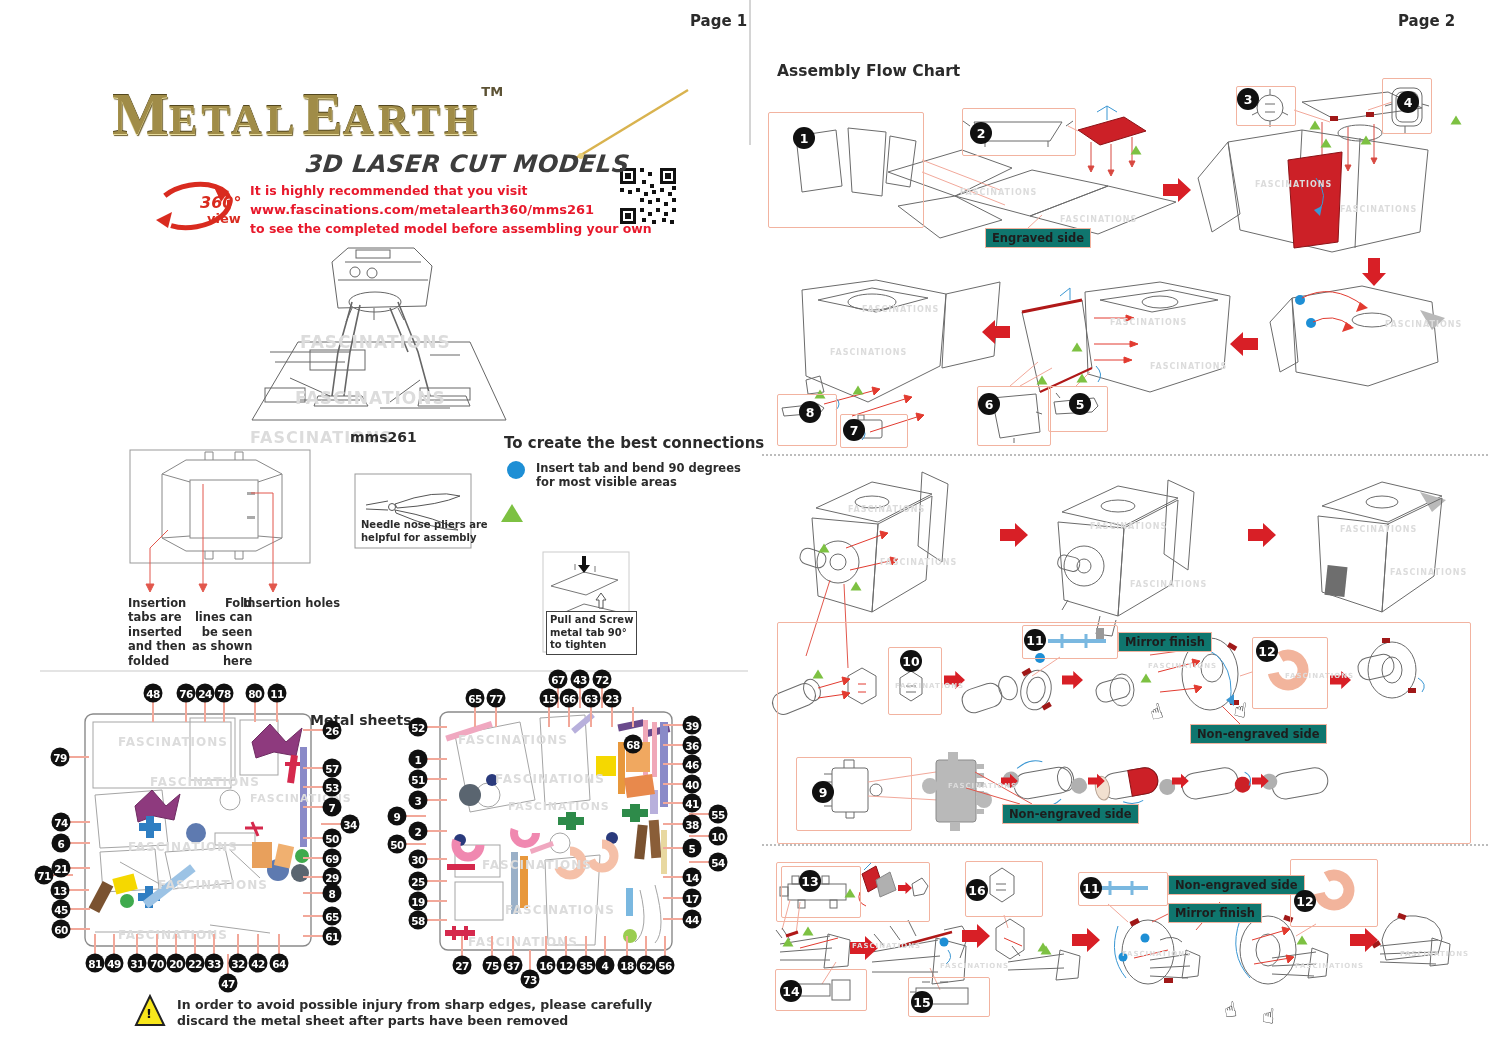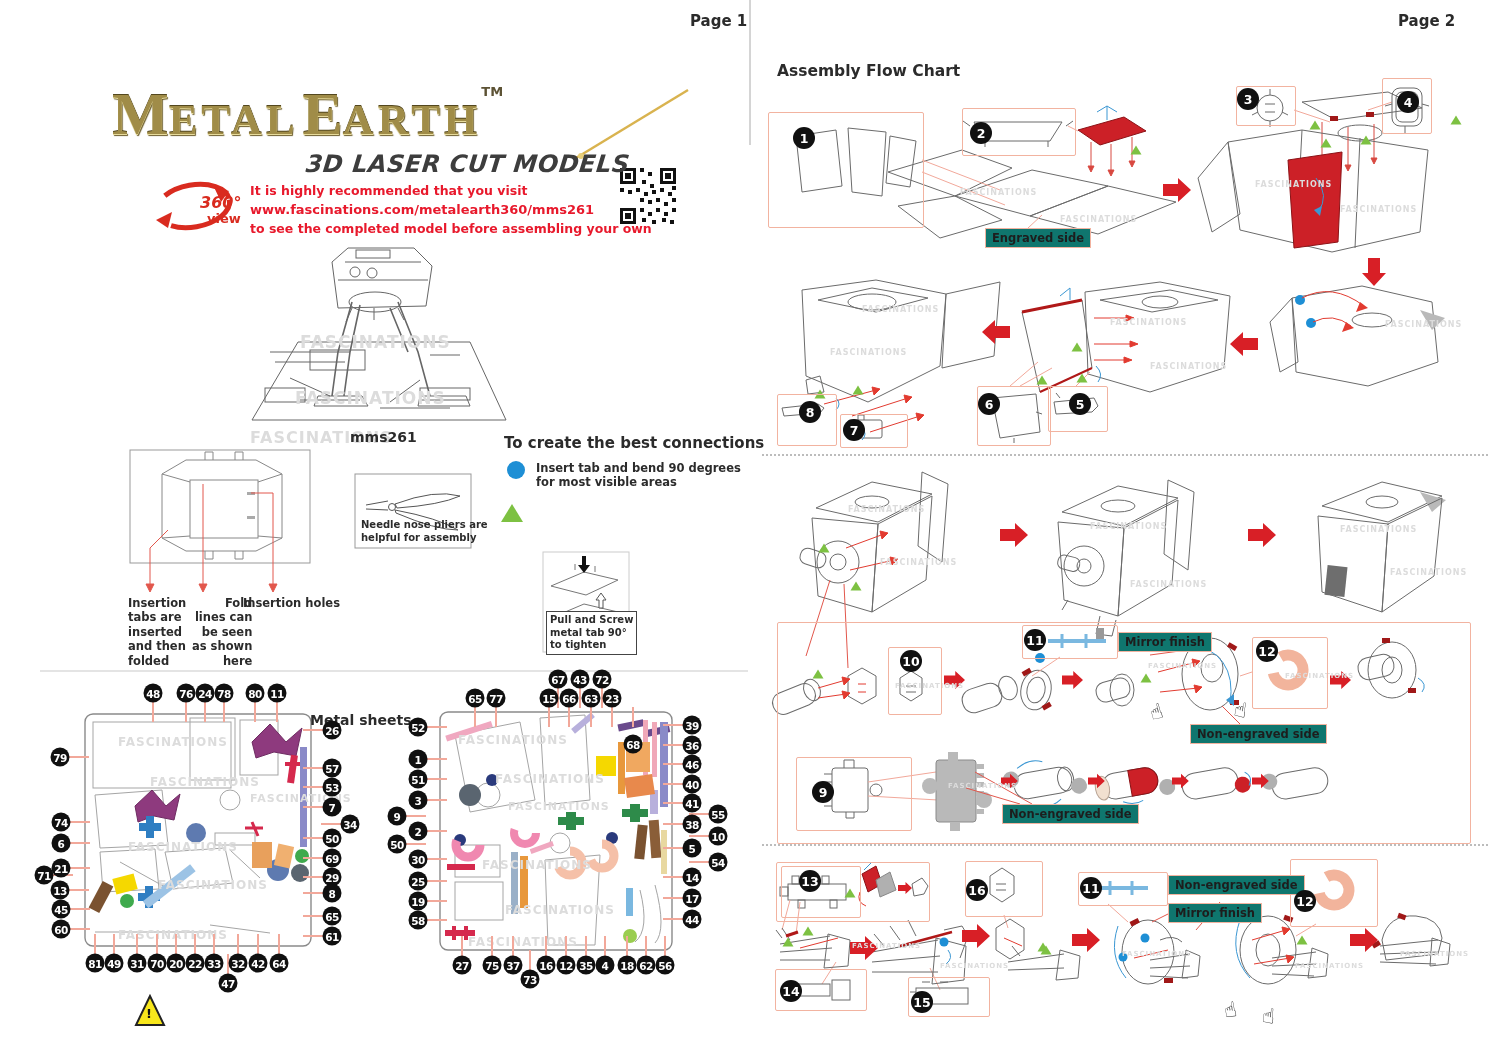--- a/index.html
+++ b/index.html
@@ -572,20 +572,22 @@
   <div class="lbl pre" style="left:192px;top:596px;font-size:11.5px;text-align:right;">Fold
 lines can
 be seen
 as shown
 here</div>
   <div class="lbl" style="left:243px;top:596px;font-size:11.5px;">Insertion holes</div>
 
   <div class="lbl" style="left:310px;top:712px;font-size:14px;font-weight:700;">Metal sheets</div>
 
   <div class="lbl" style="left:146px;top:1006px;font-size:13px;font-weight:800;z-index:5;color:#111;">!</div>
+  <div class="lbl pre" style="left:177px;top:997px;font-size:12.5px;font-weight:700;">In order to avoid possible injury from sharp edges, please carefully
+discard the metal sheet after parts have been removed</div>
 
   <div class="lbl" style="left:777px;top:62px;font-size:15.5px;">Assembly Flow Chart</div>
 
   <div class="box-label" style="left:985px;top:228px;">Engraved side</div>
   <div class="box-label" style="left:1118px;top:632px;">Mirror finish</div>
   <div class="box-label" style="left:1190px;top:724px;">Non-engraved side</div>
   <div class="box-label" style="left:1002px;top:804px;">Non-engraved side</div>
   <div class="box-label" style="left:1168px;top:875px;">Non-engraved side</div>
   <div class="box-label" style="left:1168px;top:903px;">Mirror finish</div>
 

